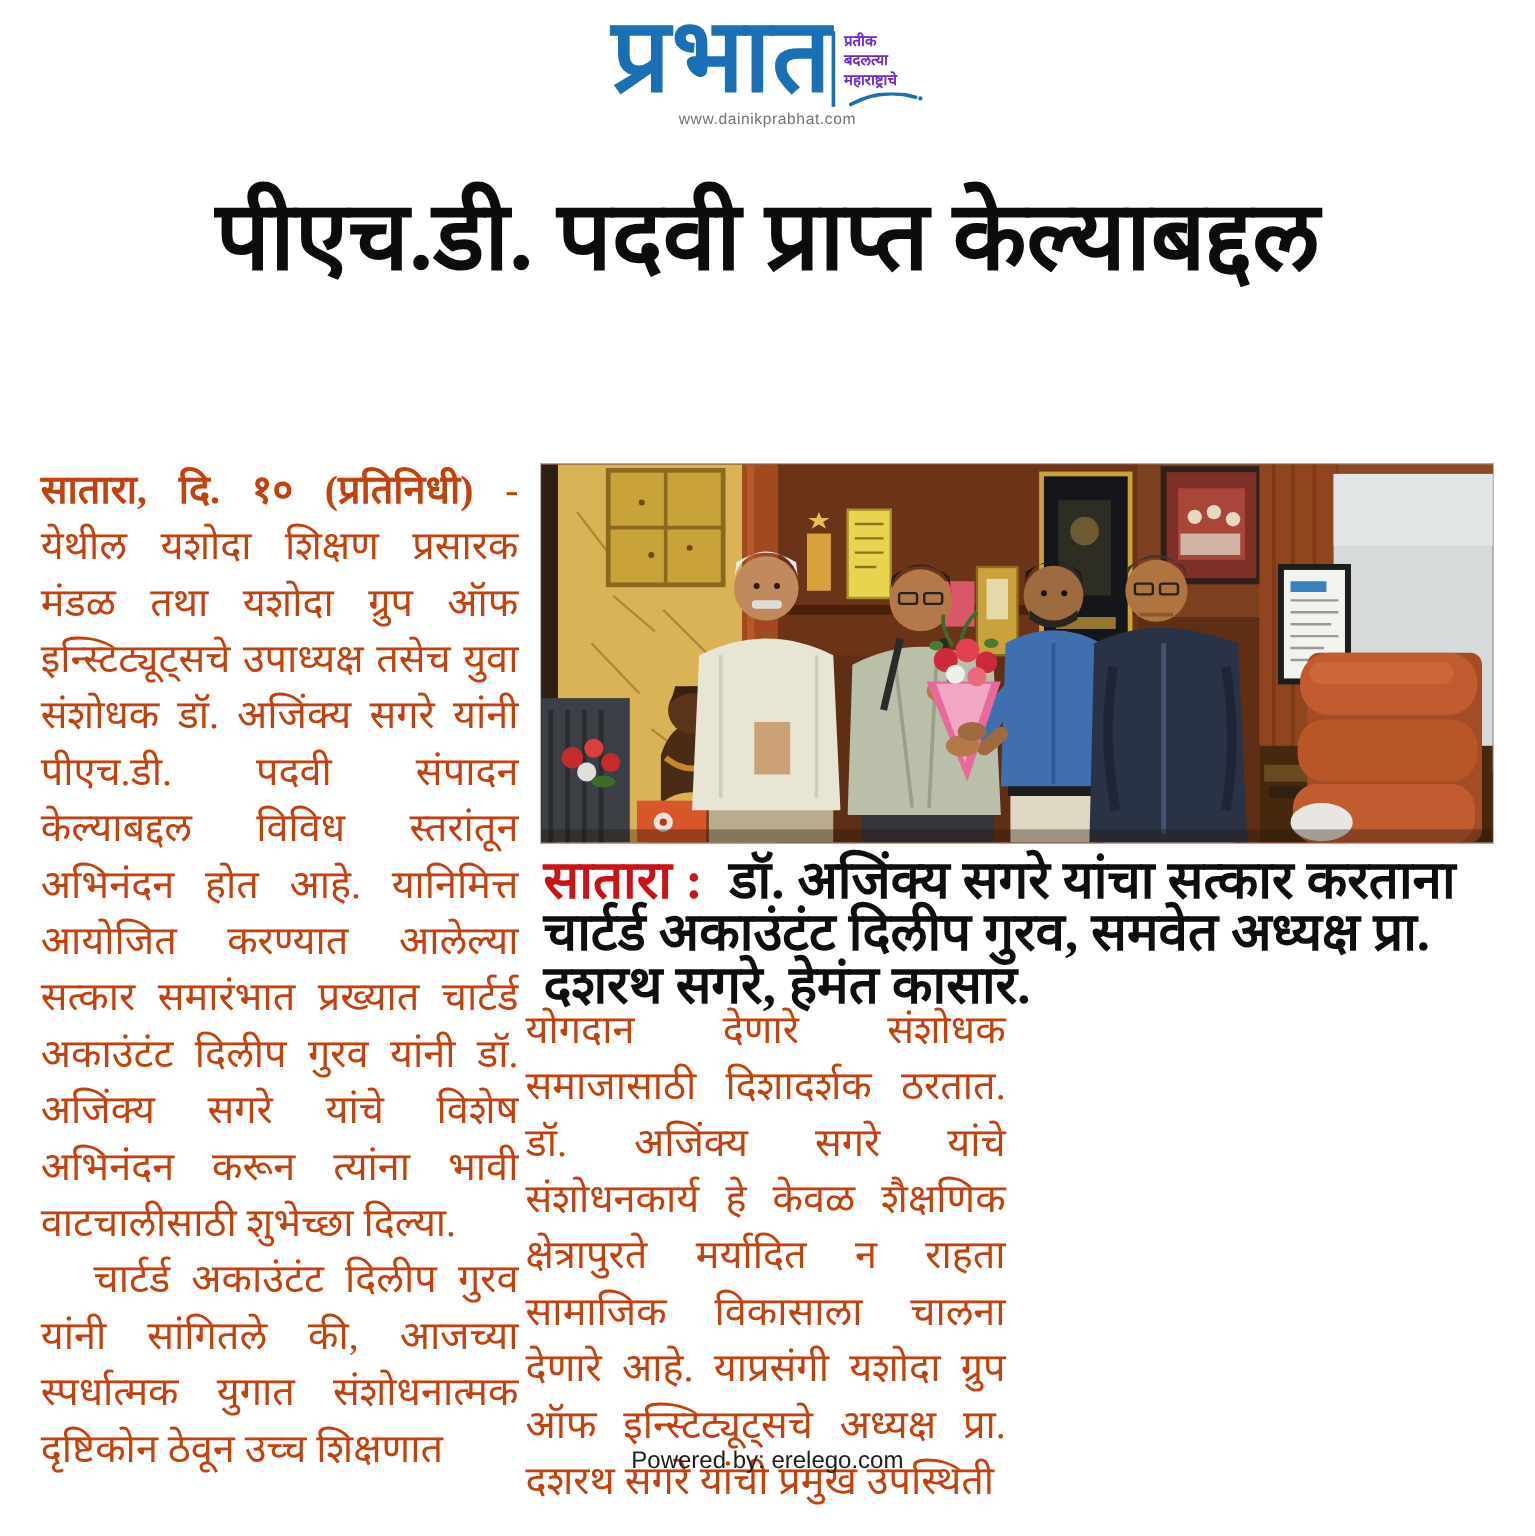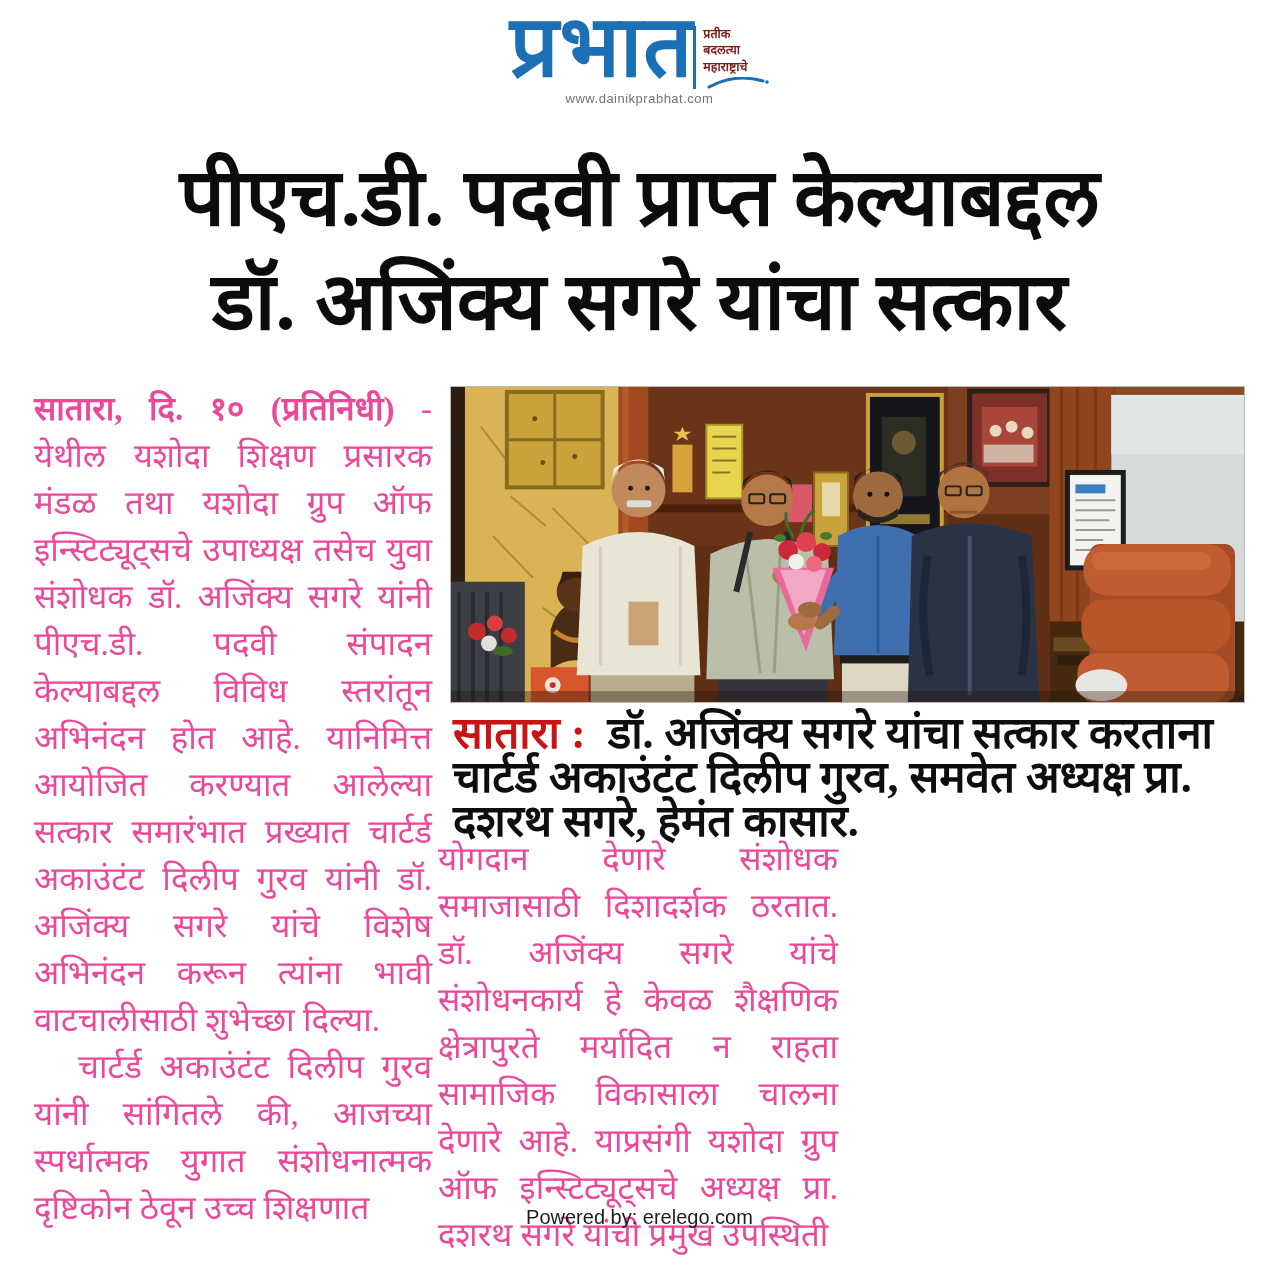--- a/index.html
+++ b/index.html
@@ -19,41 +19,41 @@
   .masthead-row{display:flex;align-items:flex-start;gap:0;}
   .logo-text{
     font-size:86px;line-height:78px;font-weight:bold;
     color:#1a6fb5;letter-spacing:1px;
     font-family:"Liberation Serif","DejaVu Sans",serif;
   }
   .tagline{
     margin-top:18px;
     border-left:3px solid #1a6fb5;
     padding-left:7px;
-    font-size:12.5px;line-height:1.3;color:#7f1d1d;
+    font-size:12.5px;line-height:1.3;color:#6d28d9;
     font-family:"DejaVu Sans","Liberation Sans",sans-serif;
     font-weight:bold;
   }
   .tagline-swoosh{display:block;margin-top:2px;margin-left:4px;}
   .website{
     margin-top:2px;
     font-size:13px;color:#737373;
     font-family:"Liberation Sans","DejaVu Sans",sans-serif;
     letter-spacing:.5px;
   }
   
   .headline{
     position:absolute;top:146px;left:0;width:100%;
     text-align:center;
     font-size:80px;line-height:104px;font-weight:bold;color:#0c0c0c;
   }
   
   .bodytext{
     font-size:33px;line-height:47px;text-align:justify;
-    color:#ec4899;
+    color:#c2410c;
   }
   .bodytext p{margin:0;}
   .col-left{position:absolute;left:34px;top:386px;width:398px;}
   .col-mid{position:absolute;left:438px;top:836px;width:400px;}
   .col-right{position:absolute;left:850px;top:836px;width:412px;}
   .dateline{font-weight:bold;}
   .para-indent{text-indent:44px;}
   
   .photo{
     position:absolute;left:450px;top:386px;width:795px;height:317px;
@@ -93,21 +93,20 @@
           <path d="M2 10 Q28 -4 56 4" stroke="#1a6fb5" stroke-width="3" fill="none" stroke-linecap="round"></path>
           <circle cx="60" cy="5" r="1.8" fill="#1a6fb5"></circle>
         </svg>
       </div>
     </div>
     <div class="website">www.dainikprabhat.com</div>
   </header>
 
   <h1 class="headline" style="margin:0;">
     <div>पीएच.डी. पदवी प्राप्त केल्याबद्दल</div>
-    <div>डॉ. अजिंक्य सगरे यांचा सत्कार</div>
   </h1>
 
   <div class="col-left bodytext">
     <p><span class="dateline">सातारा, दि. १० (प्रतिनिधी)</span><span> - येथील यशोदा शिक्षण प्रसारक मंडळ तथा यशोदा ग्रुप ऑफ इन्स्टिट्यूट्सचे उपाध्यक्ष तसेच युवा संशोधक डॉ. अजिंक्य सगरे यांनी पीएच.डी. पदवी संपादन केल्याबद्दल विविध स्तरांतून अभिनंदन होत आहे. यानिमित्त आयोजित करण्यात आलेल्या सत्कार समारंभात प्रख्यात चार्टर्ड अकाउंटंट दिलीप गुरव यांनी डॉ. अजिंक्य सगरे यांचे विशेष अभिनंदन करून त्यांना भावी वाटचालीसाठी शुभेच्छा दिल्या.</span></p>
     <p class="para-indent">चार्टर्ड अकाउंटंट दिलीप गुरव यांनी सांगितले की, आजच्या स्पर्धात्मक युगात संशोधनात्मक दृष्टिकोन ठेवून उच्च शिक्षणात</p>
   </div>
 
   <figure class="photo">
     <svg viewBox="0 0 795 317" preserveAspectRatio="none">
 

